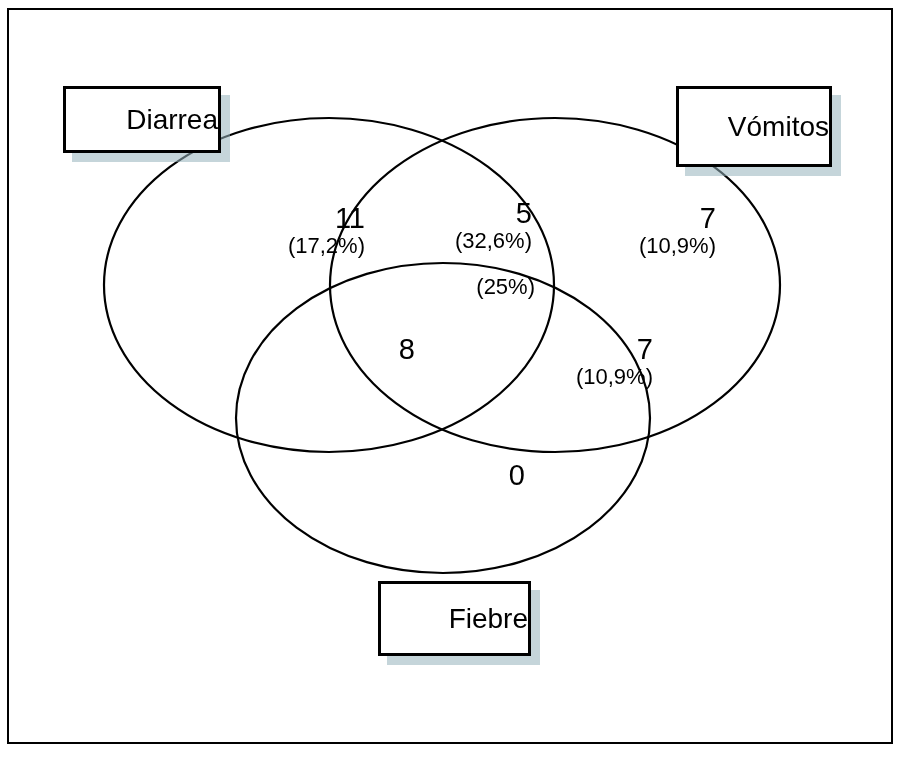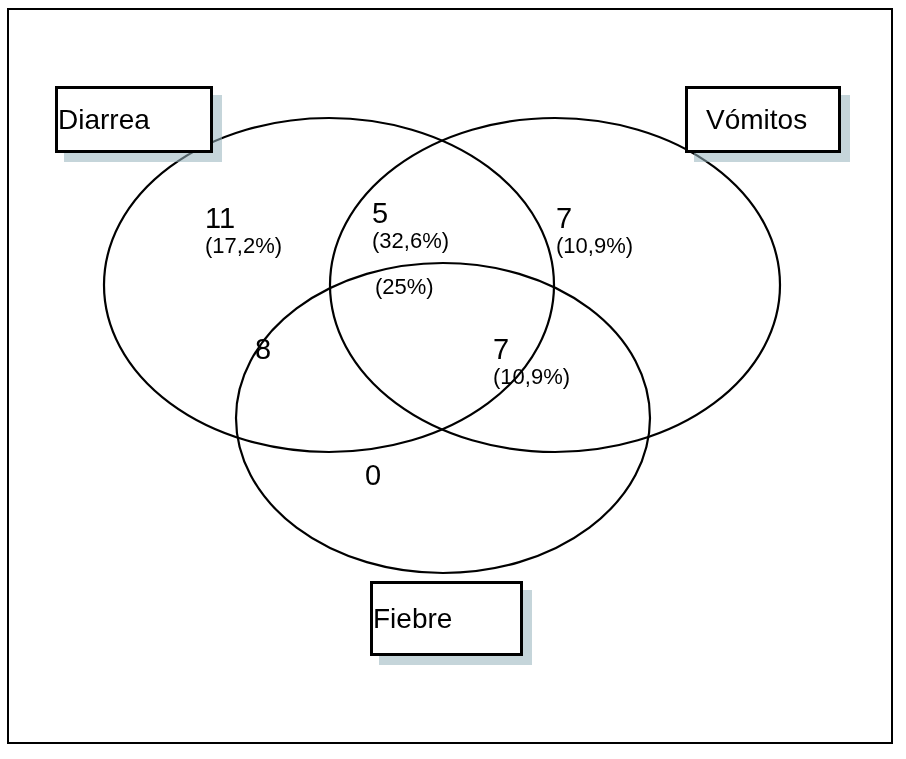--- a/index.html
+++ b/index.html
@@ -40,21 +40,21 @@
     height: 759px;
   }
   .venn-ellipse {
     fill: none;
     stroke: #000000;
     stroke-width: 2.2;
   }
   
   .region {
     position: absolute;
-    text-align: left;
+    text-align: right;
     color: #000000;
     line-height: 1.08;
     white-space: nowrap;
     -webkit-font-smoothing: antialiased;
   }
   .region .count {
     display: block;
     font-size: 29px;
   }
   .region .pct {
@@ -64,23 +64,24 @@
   
   .set-label {
     position: absolute;
     box-sizing: border-box;
     border: 3px solid #000000;
     background: #ffffff;
     color: #000000;
     font-size: 28px;
     display: flex;
     align-items: center;
-    justify-content: flex-start;
+    justify-content: flex-end;
     box-shadow: 9px 9px 0 0 rgba(150, 178, 187, 0.55);
     z-index: 5;
+    margin-left: 8px;
   }
 </style>
 </head>
 <body>
 
 <div id="figure">
 
   <div id="frame"></div>
 
   <svg id="venn-svg" viewBox="0 0 906 759" xmlns="http://www.w3.org/2000/svg">
@@ -119,21 +120,21 @@
 
   <div class="region" style="left:365px; top:460px; width:160px;">
     <span class="count">0</span>
     <span class="pct"></span>
   </div>
 
   <div class="set-label" style="left:55px; top:86px; width:158px; height:67px;">
     <span>Diarrea</span>
   </div>
 
-  <div class="set-label" style="left:685px; top:86px; width:156px; height:67px;padding-left:18px;">
+  <div class="set-label" style="left:668px; top:86px; width:156px; height:81px;padding-left:18px;">
     <span>Vómitos</span>
   </div>
 
   <div class="set-label" style="left:370px; top:581px; width:153px; height:75px;">
     <span>Fiebre</span>
   </div>
 
 </div>
 
 </body></html>

